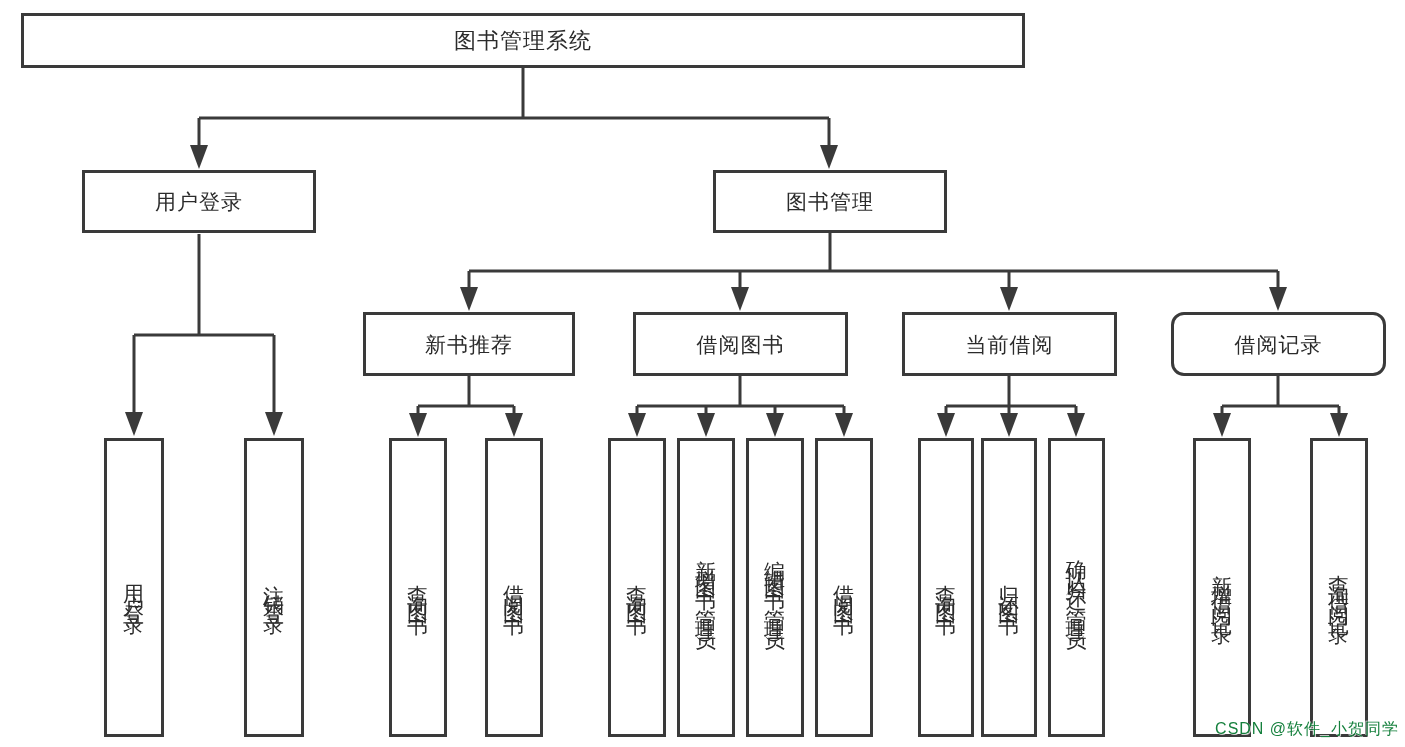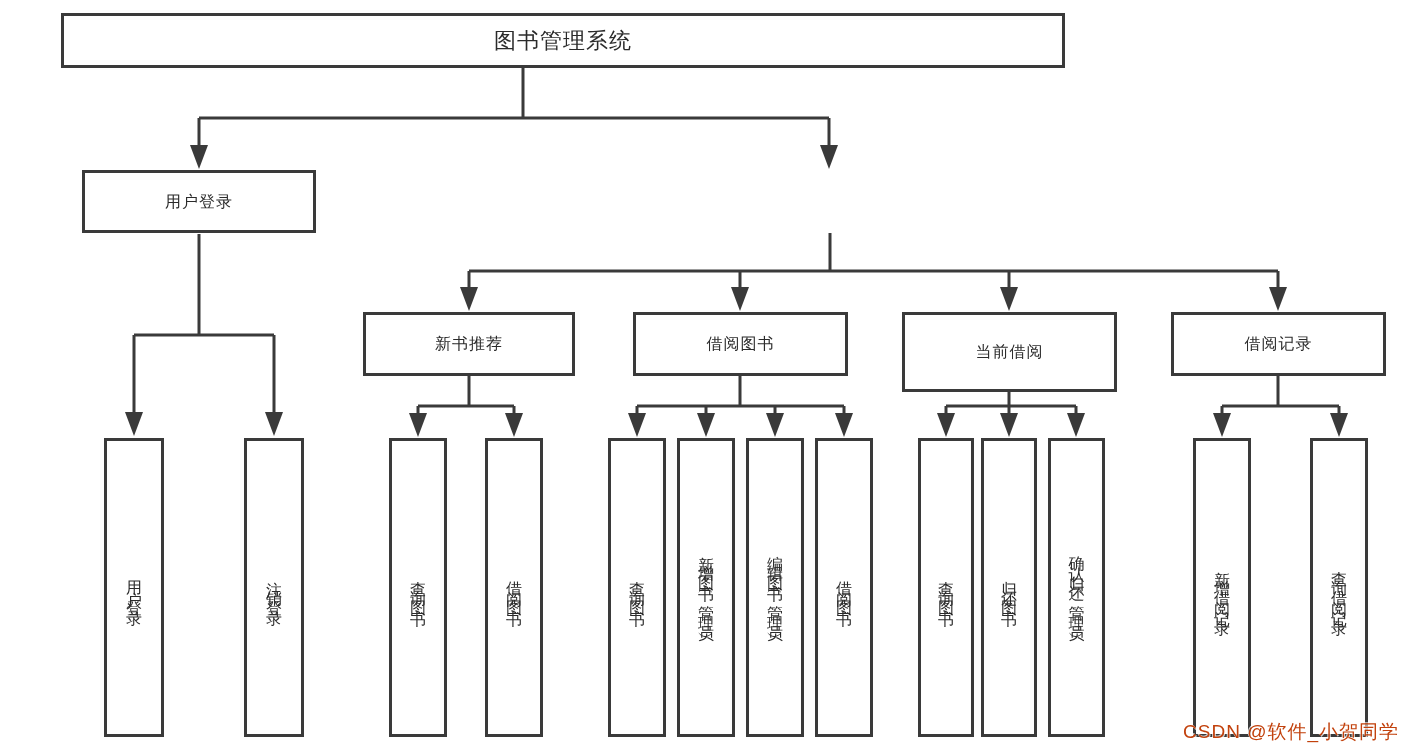--- a/index.html
+++ b/index.html
@@ -11,38 +11,38 @@
     overflow:hidden;
   }
   #wires{position:absolute;left:0;top:0;width:1405px;height:747px;}
   .node{
     position:absolute;
     box-sizing:border-box;
     background:#ffffff;
     border:3px solid #3a3a3a;
     display:flex;align-items:center;justify-content:center;
     color:#2b2b2b;
-    font-size:16px;
+    font-size:21px;
     letter-spacing:1px;
     z-index:2;
   }
   .node.root{font-size:22px;}
   .vlabel{
     writing-mode:vertical-rl;
     text-orientation:mixed;
     line-height:1;
     letter-spacing:10px;
     white-space:nowrap;
   }
   .hlabel{line-height:1;}
   #watermark{
     position:absolute;
     right:6px;top:719px;
-    font-size:19px;
-    color:#c2410c;
+    font-size:16px;
+    color:#15803d;
     letter-spacing:1px;
     z-index:5;
     text-shadow:1px 1px 0 rgba(255,255,255,.75),-1px -1px 0 rgba(255,255,255,.75);
   }
 </style>
 </head>
 <body>
 
 <div id="stage">
 
@@ -79,38 +79,41 @@
       <polygon points="766,413 784,413 775,437"></polygon>
       <polygon points="835,413 853,413 844,437"></polygon>
       <polygon points="937,413 955,413 946,437"></polygon>
       <polygon points="1000,413 1018,413 1009,437"></polygon>
       <polygon points="1067,413 1085,413 1076,437"></polygon>
       <polygon points="1213,413 1231,413 1222,437"></polygon>
       <polygon points="1330,413 1348,413 1339,437"></polygon>
     </g>
   </svg>
 
-  <div class="node root" style="left:21px;top:13px;width:1004px;height:55px;margin-left:40px;">
+  <div class="node root" style="left:21px;top:13px;width:1004px;height:55px;">
     <span class="hlabel">图书管理系统</span>
   </div>
 
   <div class="node" style="left:82px;top:170px;width:234px;height:63px;">
     <span class="hlabel">用户登录</span>
+  </div>
+  <div class="node" style="left:713px;top:170px;width:234px;height:63px;">
+    <span class="hlabel">图书管理</span>
   </div>
 
   <div class="node" style="left:363px;top:312px;width:212px;height:64px;text-align:right;">
     <span class="hlabel">新书推荐</span>
   </div>
   <div class="node" style="left:633px;top:312px;width:215px;height:64px;">
     <span class="hlabel">借阅图书</span>
   </div>
-  <div class="node" style="left:902px;top:312px;width:215px;height:80px;">
+  <div class="node" style="left:902px;top:312px;width:215px;height:64px;">
     <span class="hlabel">当前借阅</span>
   </div>
-  <div class="node" style="left:1171px;top:312px;width:215px;height:64px;">
+  <div class="node" style="left:1171px;top:312px;width:215px;height:64px;border-radius:13px;">
     <span class="hlabel">借阅记录</span>
   </div>
 
   <div class="node" style="left:104px;top:438px;width:60px;height:299px;">
     <span class="vlabel">用户登录</span>
   </div>
   <div class="node" style="left:244px;top:438px;width:60px;height:299px;">
     <span class="vlabel">注销登录</span>
   </div>
 

